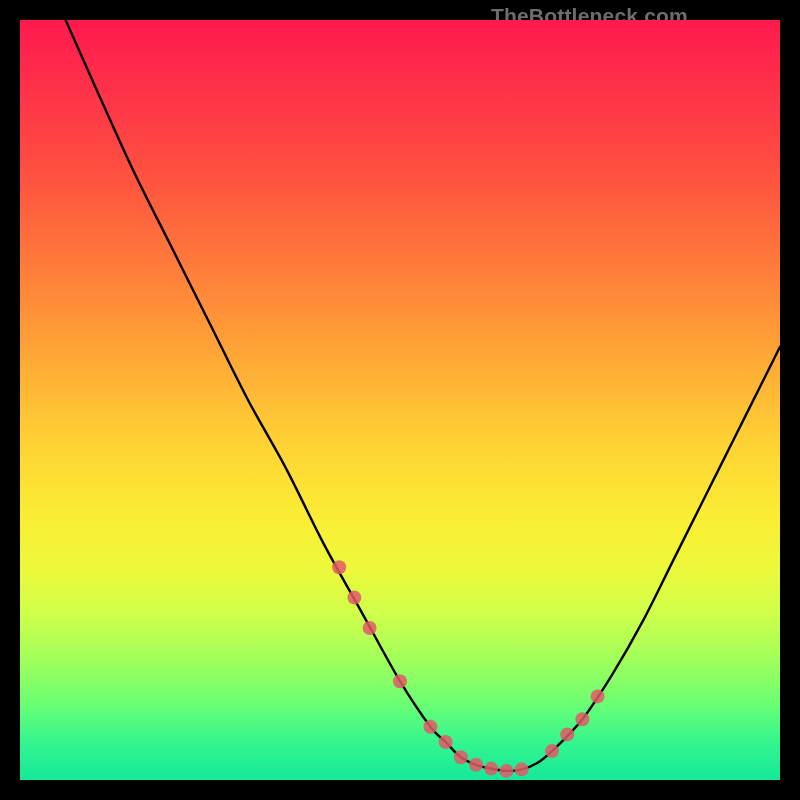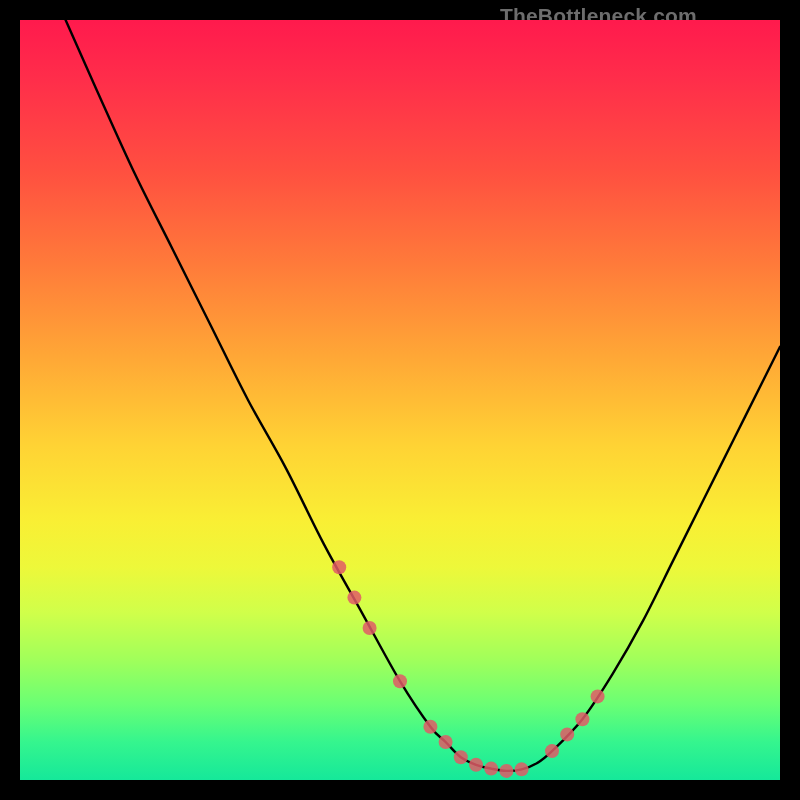--- a/index.html
+++ b/index.html
@@ -9,21 +9,20 @@
     height: 800px;
     background: #000;
     overflow: hidden;
     font-family: Arial, Helvetica, sans-serif;
   }
   .stage {
     position: relative;
     width: 712px;
     height: 800px;
     background: #000;
-    padding-left: 9px;
   }
   .plot-area {
     position: absolute;
     left: 20px;
     top: 20px;
     width: 760px;
     height: 760px;
     
     background: linear-gradient(to bottom,
       #ff1a4d 0%,

